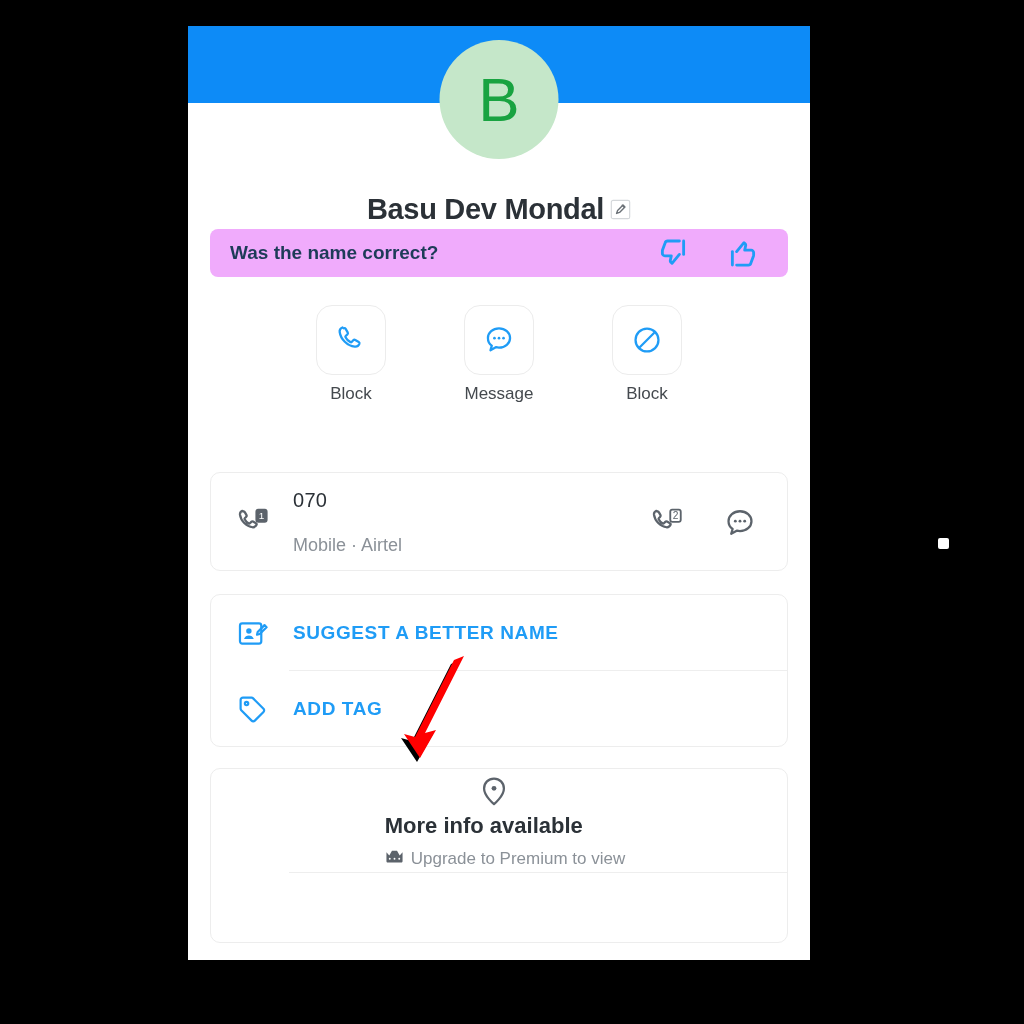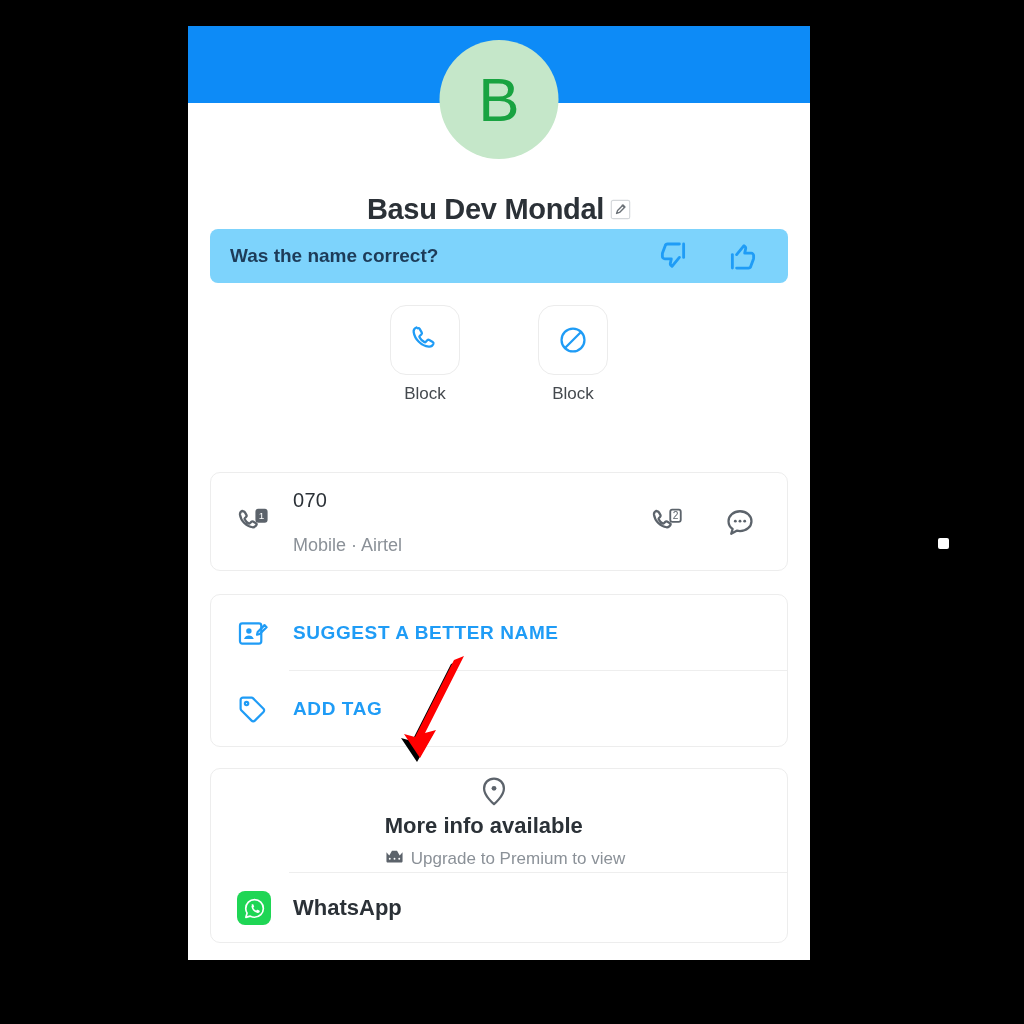--- a/index.html
+++ b/index.html
@@ -85,22 +85,22 @@
     justify-content: center;
   }
   .edit-icon svg { display: block; }
 
   
   .feedback-banner {
     position: absolute;
     left: 22px;
     top: 203px;
     width: 578px;
-    height: 54px;
-    background: #7dd3fc;
+    height: 48px;
+    background: #f0abfc;
     border-radius: 8px;
     display: flex;
     align-items: center;
     padding: 0 20px;
   }
   .feedback-text {
     font-size: 19px;
     font-weight: 700;
     color: #1d3b58;
     flex: 1;
@@ -322,20 +322,31 @@
 
       <div class="qa-item">
         <div class="qa-tile">
           <svg width="32" height="32" viewBox="0 0 24 24" fill="none" stroke="#1f9cf6" stroke-width="1.7" stroke-linecap="round" stroke-linejoin="round">
             <path d="M6.6 3.2c.5-.2 1.1 0 1.4.5l1.5 2.6c.3.5.2 1.1-.2 1.5l-1.3 1.2c-.2.2-.3.6-.1.9.8 1.6 2.1 2.9 3.7 3.7.3.2.7.1.9-.1l1.2-1.3c.4-.4 1-.5 1.5-.2l2.6 1.5c.5.3.7.9.5 1.4-.6 1.4-2 2.3-3.5 2.1C9.2 16.4 4.3 11.5 3.5 6 3.3 4.5 4.2 3.2 5.6 2.6"></path>
           </svg>
         </div>
         <span class="qa-label">Block</span>
       </div>
 
+      <div class="qa-item">
+        <div class="qa-tile">
+          <svg width="32" height="32" viewBox="0 0 24 24" fill="none" stroke="#1f9cf6" stroke-width="1.7" stroke-linecap="round" stroke-linejoin="round">
+            <path d="M12 3.3c4.6 0 8.3 3.2 8.3 7.2 0 4-3.7 7.2-8.3 7.2-.8 0-1.6-.1-2.4-.3l-4 2.3 1-3.5C4.6 15 3.7 13.2 3.7 10.5c0-4 3.7-7.2 8.3-7.2z"></path>
+            <circle cx="8.6" cy="10.6" r="1" fill="#1f9cf6" stroke="none"></circle>
+            <circle cx="12" cy="10.6" r="1" fill="#1f9cf6" stroke="none"></circle>
+            <circle cx="15.4" cy="10.6" r="1" fill="#1f9cf6" stroke="none"></circle>
+          </svg>
+        </div>
+        <span class="qa-label">Message</span>
+      </div>
 
       <div class="qa-item">
         <div class="qa-tile">
           <svg width="32" height="32" viewBox="0 0 24 24" fill="none" stroke="#1f9cf6" stroke-width="1.7" stroke-linecap="round">
             <circle cx="12" cy="12" r="8.6"></circle>
             <path d="M6 18L18 6"></path>
           </svg>
         </div>
         <span class="qa-label">Block</span>
       </div>
@@ -423,31 +434,20 @@
                 <circle cx="6" cy="12.4" r="1.2" fill="#ffffff"></circle>
                 <circle cx="12" cy="12.4" r="1.2" fill="#ffffff"></circle>
                 <circle cx="18" cy="12.4" r="1.2" fill="#ffffff"></circle>
               </svg>
             </span>
             <span>Upgrade to Premium to view</span>
           </div>
         </div>
       </div>
 
-      <div class="row wa-row">
-        <div class="row-icon">
-          <div class="wa-badge">
-            <svg width="25" height="25" viewBox="0 0 24 24" fill="none" stroke="#ffffff" stroke-width="1.6" stroke-linecap="round" stroke-linejoin="round">
-              <path d="M12 3.4c4.7 0 8.5 3.8 8.5 8.5 0 4.7-3.8 8.5-8.5 8.5-1.5 0-2.9-.4-4.1-1.1l-4.2 1.2 1.2-4.1c-.8-1.3-1.3-2.8-1.3-4.5 0-4.7 3.8-8.5 8.5-8.5z"></path>
-              <path d="M9.1 8.1c.2-.3.5-.3.7-.3h.6c.2 0 .4.1.5.4l.7 1.6c.1.2 0 .4-.1.6l-.5.6c-.1.2-.2.4-.1.6.5 1 1.3 1.8 2.3 2.3.2.1.4 0 .6-.1l.6-.5c.2-.1.4-.2.6-.1l1.6.7c.3.1.4.3.4.5v.6c0 .2 0 .5-.3.7-.5.4-1.1.6-1.8.5-2.9-.4-5.4-2.9-5.8-5.8-.1-.7.1-1.3.5-1.8z" fill="#ffffff" stroke="none"></path>
-            </svg>
-          </div>
-        </div>
-        <span class="wa-label">WhatsApp</span>
-      </div>
 
     </div>
 
   </div>
 
   <div id="annotation-arrow">
     <svg width="110" height="130" viewBox="0 0 110 130">
       <g>
         <path d="M96 18 L57 95 L68 92 L52 120 L36 96 L47 99 L86 22 Z" fill="#000000" transform="translate(-3,4)"></path>
         <path d="M96 18 L57 95 L68 92 L52 120 L36 96 L47 99 L86 22 Z" fill="#ff0000"></path>

